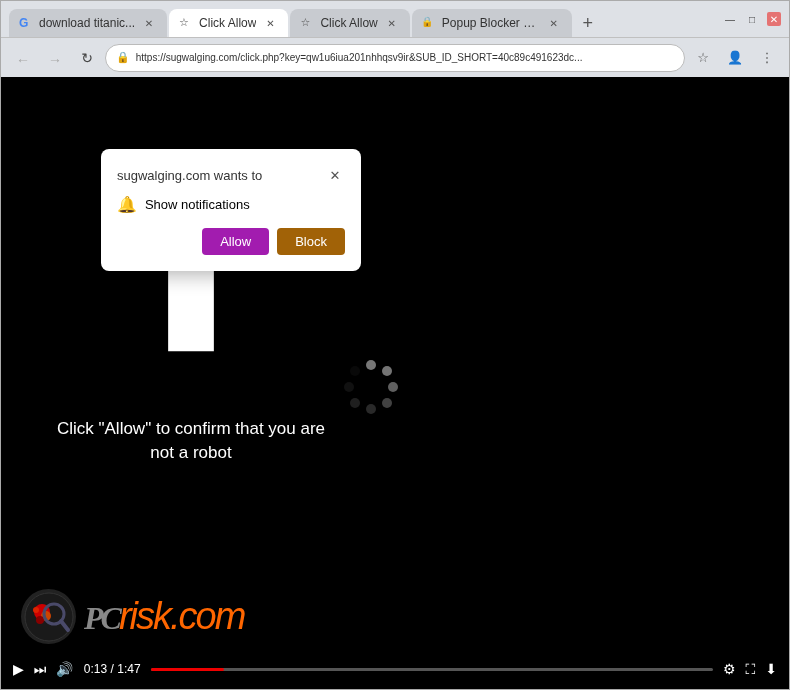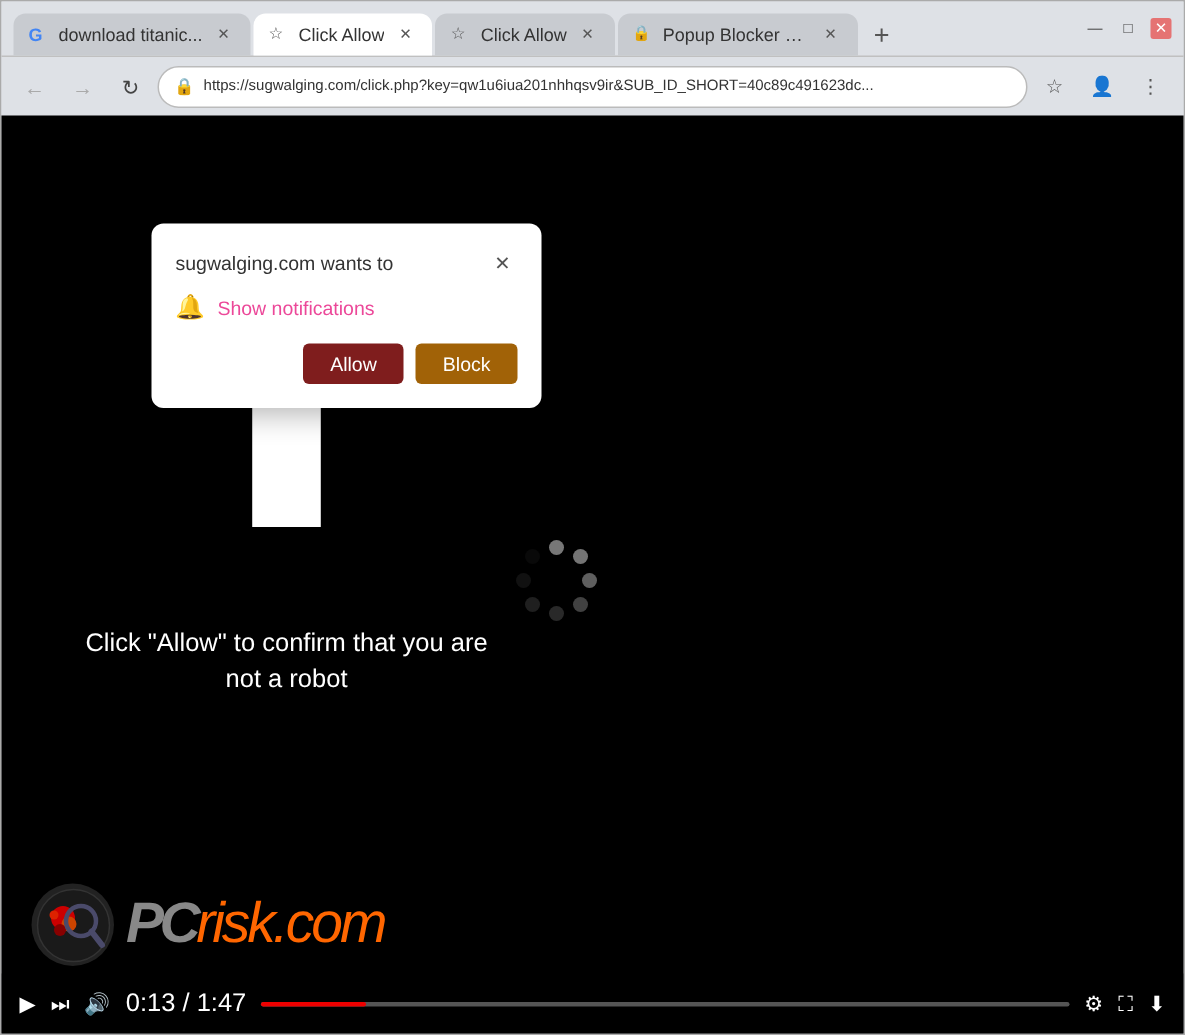--- a/index.html
+++ b/index.html
@@ -44,36 +44,36 @@
     
     .page-text { position: absolute; top: 340px; left: 50px; width: 280px; text-align: center; color: #fff; font-size: 17px; line-height: 1.4; }
 
     
     .pcrisk { position: absolute; bottom: 45px; left: 20px; display: flex; align-items: center; gap: 8px; }
     .pcrisk-logo { width: 55px; height: 55px; border-radius: 50%; background: #222; display: flex; align-items: center; justify-content: center; position: relative; overflow: hidden; }
 
     
     .video-controls { position: absolute; bottom: 0; left: 0; right: 0; height: 40px; background: rgba(0,0,0,0.8); display: flex; align-items: center; padding: 0 12px; gap: 10px; }
     .vc-btn { color: #fff; font-size: 14px; cursor: pointer; }
-    .vc-time { color: #fff; font-size: 17px; }
+    .vc-time { color: #fff; font-size: 12px; }
     .vc-progress { flex: 1; height: 3px; background: #555; border-radius: 2px; position: relative; }
     .vc-progress-fill { width: 13%; height: 100%; background: #e00; border-radius: 2px; }
     .vc-right { display: flex; align-items: center; gap: 10px; }
 
     
     .notification-popup { position: absolute; top: 72px; left: 100px; width: 260px; background: #fff; border-radius: 8px; box-shadow: 0 4px 20px rgba(0,0,0,0.3); padding: 16px; }
     .popup-header { display: flex; justify-content: space-between; align-items: center; margin-bottom: 10px; gap: 40px; }
     .popup-title { font-size: 13px; color: #333; font-weight: 500; }
     .popup-close { width: 20px; height: 20px; display: flex; align-items: center; justify-content: center; border-radius: 50%; cursor: pointer; font-size: 13px; color: #555; }
     .popup-notification-row { display: flex; align-items: center; gap: 8px; margin-bottom: 14px; }
     .notif-icon { font-size: 16px; color: #333; }
-    .notif-text { font-size: 13px; color: #ec4899; }
+    .notif-text { font-size: 13px; color: #000000; }
     .popup-buttons { display: flex; gap: 8px; justify-content: flex-end; }
     .popup-btn { padding: 6px 18px; border-radius: 4px; border: none; cursor: pointer; font-size: 13px; }
-    .btn-allow { background: #7f1d1d; color: #fff; }
+    .btn-allow { background: #a21caf; color: #fff; }
     .btn-block { background: #a16207; color: #fff; }
 
     
     .tab-lock { font-size: 10px; }
   </style>
 </head>
 <body>
 
 <div class="browser-window">
 
@@ -159,21 +159,21 @@
           <circle cx="18" cy="20" r="8" fill="#cc0000"></circle>
           <circle cx="22" cy="24" r="5" fill="#cc4400"></circle>
           <circle cx="16" cy="28" r="4" fill="#880000"></circle>
           <circle cx="12" cy="18" r="3" fill="#dd2200"></circle>
 
           <circle cx="30" cy="22" r="10" fill="none" stroke="#4a4a6a" stroke-width="3"></circle>
           <line x1="37" y1="29" x2="44" y2="38" stroke="#4a4a6a" stroke-width="4" stroke-linecap="round"></line>
         </svg>
       </div>
       <div style="display:flex; align-items:baseline;">
-        <span style="font-size:38px; font-weight:900; font-style:italic; color:#888; letter-spacing:-3px; font-family:Liberation Sans, sans-serif;">PC</span>
+        <span style="font-size:32px; font-weight:900; font-style:italic; color:#888; letter-spacing:-3px; font-family:Liberation Serif, serif;">PC</span>
         <span style="font-size:38px; font-weight:400; font-style:italic; color:#ff6600; letter-spacing:-2px; font-family:'Arial Black', Arial, sans-serif;">risk.com</span>
       </div>
     </div>
 
     <div class="video-controls">
       <span class="vc-btn">▶</span>
       <span class="vc-btn">⏭</span>
       <span class="vc-btn">🔊</span>
       <span class="vc-time">
         <span>0:13</span>

